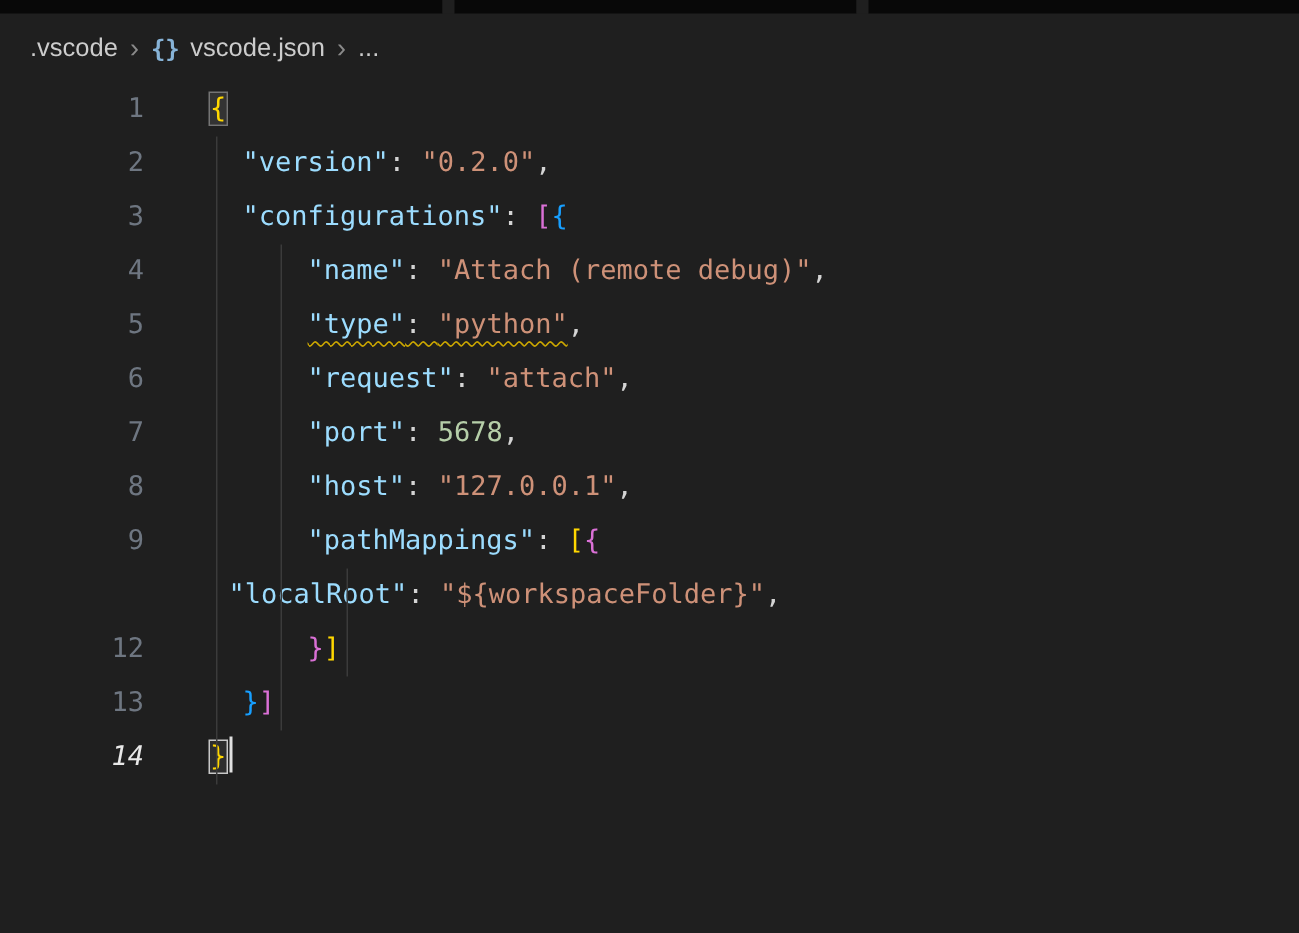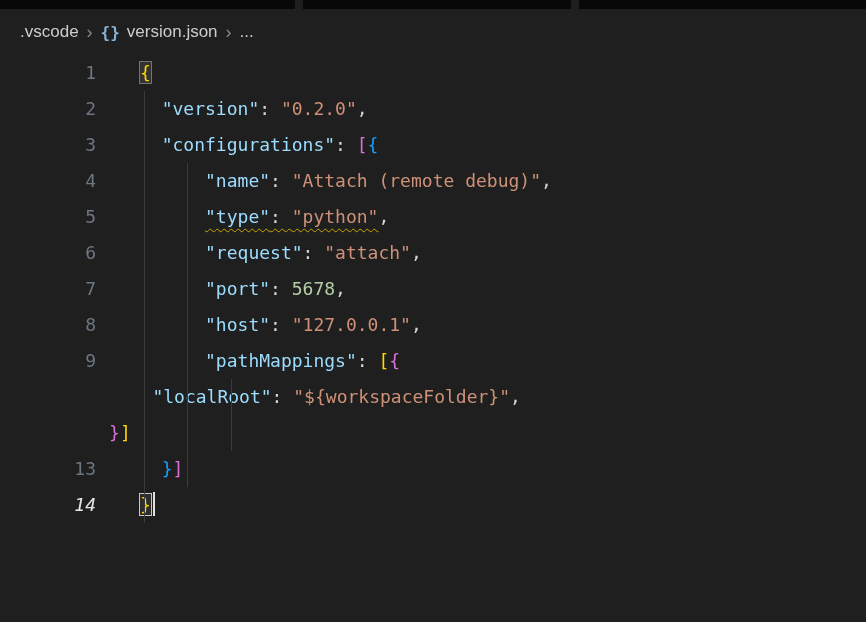--- a/index.html
+++ b/index.html
@@ -62,21 +62,21 @@
     <div class="tabgap"></div>
     <div class="tabseg s2"></div>
     <div class="tabgap"></div>
     <div class="tabseg s3"></div>
   </div>
 
   <nav class="breadcrumb">
     <span class="bc-item">.vscode</span>
     <span class="bc-sep">›</span>
     <span class="bc-icon">{}</span>
-    <span class="bc-item">version.json</span>
+    <span class="bc-item">vscode.json</span>
     <span class="bc-sep">›</span>
     <span class="bc-item">...</span>
   </nav>
 
   <div class="editor">
     <div class="guides">
       <div class="guide" style="left:144px; top:36px;  height:432px;"></div>
       <div class="guide" style="left:187px; top:108px; height:324px;"></div>
       <div class="guide" style="left:231px; top:324px; height:72px;"></div>
     </div>
@@ -84,19 +84,19 @@
         <div class="line"><span class="gutter">1</span><span class="code"><span class="tk-b1 match">{</span></span></div>
         <div class="line"><span class="gutter">2</span><span class="code"><span class="tk-pun">  </span><span class="tk-key">"version"</span><span class="tk-pun">: </span><span class="tk-str">"0.2.0"</span><span class="tk-pun">,</span></span></div>
         <div class="line"><span class="gutter">3</span><span class="code"><span class="tk-pun">  </span><span class="tk-key">"configurations"</span><span class="tk-pun">: </span><span class="tk-b2">[</span><span class="tk-b3">{</span></span></div>
         <div class="line"><span class="gutter">4</span><span class="code"><span class="tk-pun">      </span><span class="tk-key">"name"</span><span class="tk-pun">: </span><span class="tk-str">"Attach (remote debug)"</span><span class="tk-pun">,</span></span></div>
         <div class="line"><span class="gutter">5</span><span class="code"><span class="tk-pun">      </span><span class="tk-key warn">"type"</span><span class="tk-pun warn">: </span><span class="tk-str warn">"python"</span><span class="tk-pun">,</span></span></div>
         <div class="line"><span class="gutter">6</span><span class="code"><span class="tk-pun">      </span><span class="tk-key">"request"</span><span class="tk-pun">: </span><span class="tk-str">"attach"</span><span class="tk-pun">,</span></span></div>
         <div class="line"><span class="gutter">7</span><span class="code"><span class="tk-pun">      </span><span class="tk-key">"port"</span><span class="tk-pun">: </span><span class="tk-num">5678</span><span class="tk-pun">,</span></span></div>
         <div class="line"><span class="gutter">8</span><span class="code"><span class="tk-pun">      </span><span class="tk-key">"host"</span><span class="tk-pun">: </span><span class="tk-str">"127.0.0.1"</span><span class="tk-pun">,</span></span></div>
         <div class="line"><span class="gutter">9</span><span class="code"><span class="tk-pun">      </span><span class="tk-key">"pathMappings"</span><span class="tk-pun">: </span><span class="tk-b1">[</span><span class="tk-b2">{</span></span></div>
         <div class="line"><span class="code"><span class="tk-pun">          </span><span class="tk-key">"localRoot"</span><span class="tk-pun">: </span><span class="tk-str">"${workspaceFolder}"</span><span class="tk-pun">,</span></span></div>
-        <div class="line"><span class="code"><span class="tk-pun">      </span><span class="tk-b2">}</span><span class="tk-b1">]</span></span></div>
+        <div class="line"><span class="gutter">12</span><span class="code"><span class="tk-pun">      </span><span class="tk-b2">}</span><span class="tk-b1">]</span></span></div>
         <div class="line"><span class="gutter">13</span><span class="code"><span class="tk-pun">  </span><span class="tk-b3">}</span><span class="tk-b2">]</span></span></div>
         <div class="line active"><span class="gutter">14</span><span class="code"><span class="tk-b1 match-active">}</span><span class="cursor"></span></span></div>
       </div>
   </div>
 
 </div>
 
 </body></html>

